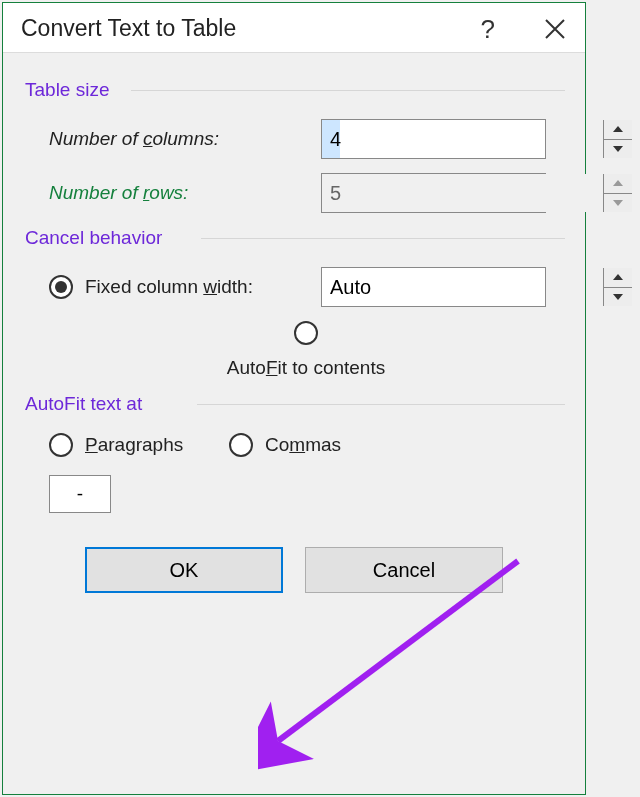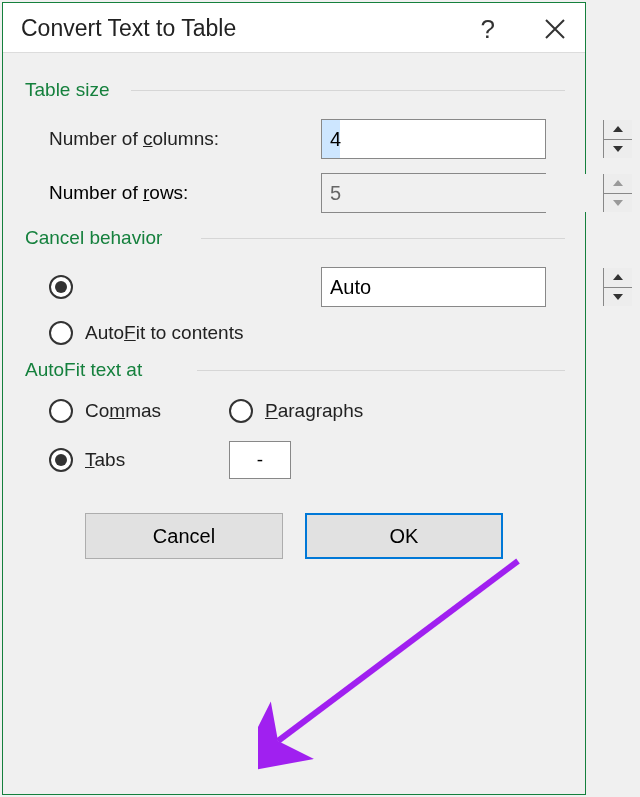--- a/index.html
+++ b/index.html
@@ -42,21 +42,21 @@
       font-size: 26px;
       color: #333;
       cursor: pointer;
       line-height: 1;
     }
     .titlebar-close svg { display: block; }
     .content {
       padding: 18px 22px 0 22px;
     }
     .group-label {
-      color: #15803d;
+      color: #6d28d9;
       font-size: 19px;
       margin-top: 14px;
       margin-bottom: 18px;
       position: relative;
     }
     .group-label.top { margin-top: 8px; }
     .group-label::after {
       content: "";
       position: absolute;
       left: calc(100% - 440px + var(--lineoff, 0px));
@@ -69,23 +69,24 @@
     .group-label.separate::after { left: 172px; }
     .field-row {
       display: flex;
       align-items: center;
       margin-bottom: 14px;
       margin-left: 24px;
     }
     .field-label {
       flex: 0 0 272px;
       color: #222;
+      font-style: italic;
     }
     .field-label .ul { text-decoration: underline; }
-    .disabled .field-label { color: #000000; }
+    .disabled .field-label { color: #15803d; }
     .spinner {
       display: flex;
       border: 1px solid #888;
       background: #fff;
       height: 40px;
       width: 225px;
     }
     .spinner-input {
       flex: 1;
       border: none;
@@ -115,20 +116,21 @@
       cursor: pointer;
     }
     .spin-btn:last-child { border-bottom: none; }
     .spin-btn svg { display: block; }
     .radio-row {
       display: flex;
       align-items: center;
       margin-left: 24px;
       margin-bottom: 14px;
       gap: 12px;
+      flex-direction: column;
     }
     .radio {
       width: 24px;
       height: 24px;
       border: 2px solid #333;
       border-radius: 50%;
       position: relative;
       flex-shrink: 0;
       background: #fff;
     }
@@ -254,20 +256,23 @@
             </div>
         </div>
       </div>
     </div>
 
     <div class="group-label autofit">Cancel behavior</div>
 
     <div class="autofit-row">
       <div class="autofit-label-wrap">
         <div class="radio checked"></div>
+        <div class="radio-label">
+          <span>Fixed column </span><span class="ul">w</span><span>idth:</span>
+        </div>
       </div>
       <div class="spinner" style="width:225px;">
         <input class="spinner-input" value="Auto" style="">
         <div class="spinner-btns">
           <div class="spin-btn">
               <svg width="10" height="6">
                 <path d="M0 6 L5 0 L10 6 Z" fill="#333"></path>
               </svg>
             </div>
           <div class="spin-btn">
@@ -286,44 +291,38 @@
       </div>
     </div>
 
 
     <div class="group-label separate">AutoFit text at</div>
 
     <div class="sep-grid">
       <div class="sep-cell">
         <div class="radio"></div>
         <div class="radio-label">
-          <span>Co</span><span class="ul">m</span><span>mas</span>
+          <span></span><span class="ul">P</span><span>aragraphs</span>
         </div>
       </div>
       <div class="sep-cell">
         <div class="radio"></div>
         <div class="radio-label">
-          <span></span><span class="ul">P</span><span>aragraphs</span>
+          <span>Co</span><span class="ul">m</span><span>mas</span>
         </div>
       </div>
       <div></div>
       <div class="sep-cell">
-        <div class="radio checked"></div>
-        <div class="radio-label">
-          <span></span><span class="ul">T</span><span>abs</span>
-        </div>
-      </div>
-      <div class="sep-cell">
         <input class="other-input" value="-" style="">
       </div>
     </div>
 
     <div class="button-row">
+      <button class="dlg-btn primary">OK</button>
       <button class="dlg-btn">Cancel</button>
-      <button class="dlg-btn primary">OK</button>
     </div>
 
   </div>
 
   <svg class="arrow-annotation" width="280" height="220">
     <defs>
       <marker id="ahead" markerWidth="14" markerHeight="14" refX="3" refY="6" orient="auto">
         <path d="M0 0 L12 6 L0 12 L3 6 Z" fill="#a020f0"></path>
       </marker>
     </defs>

